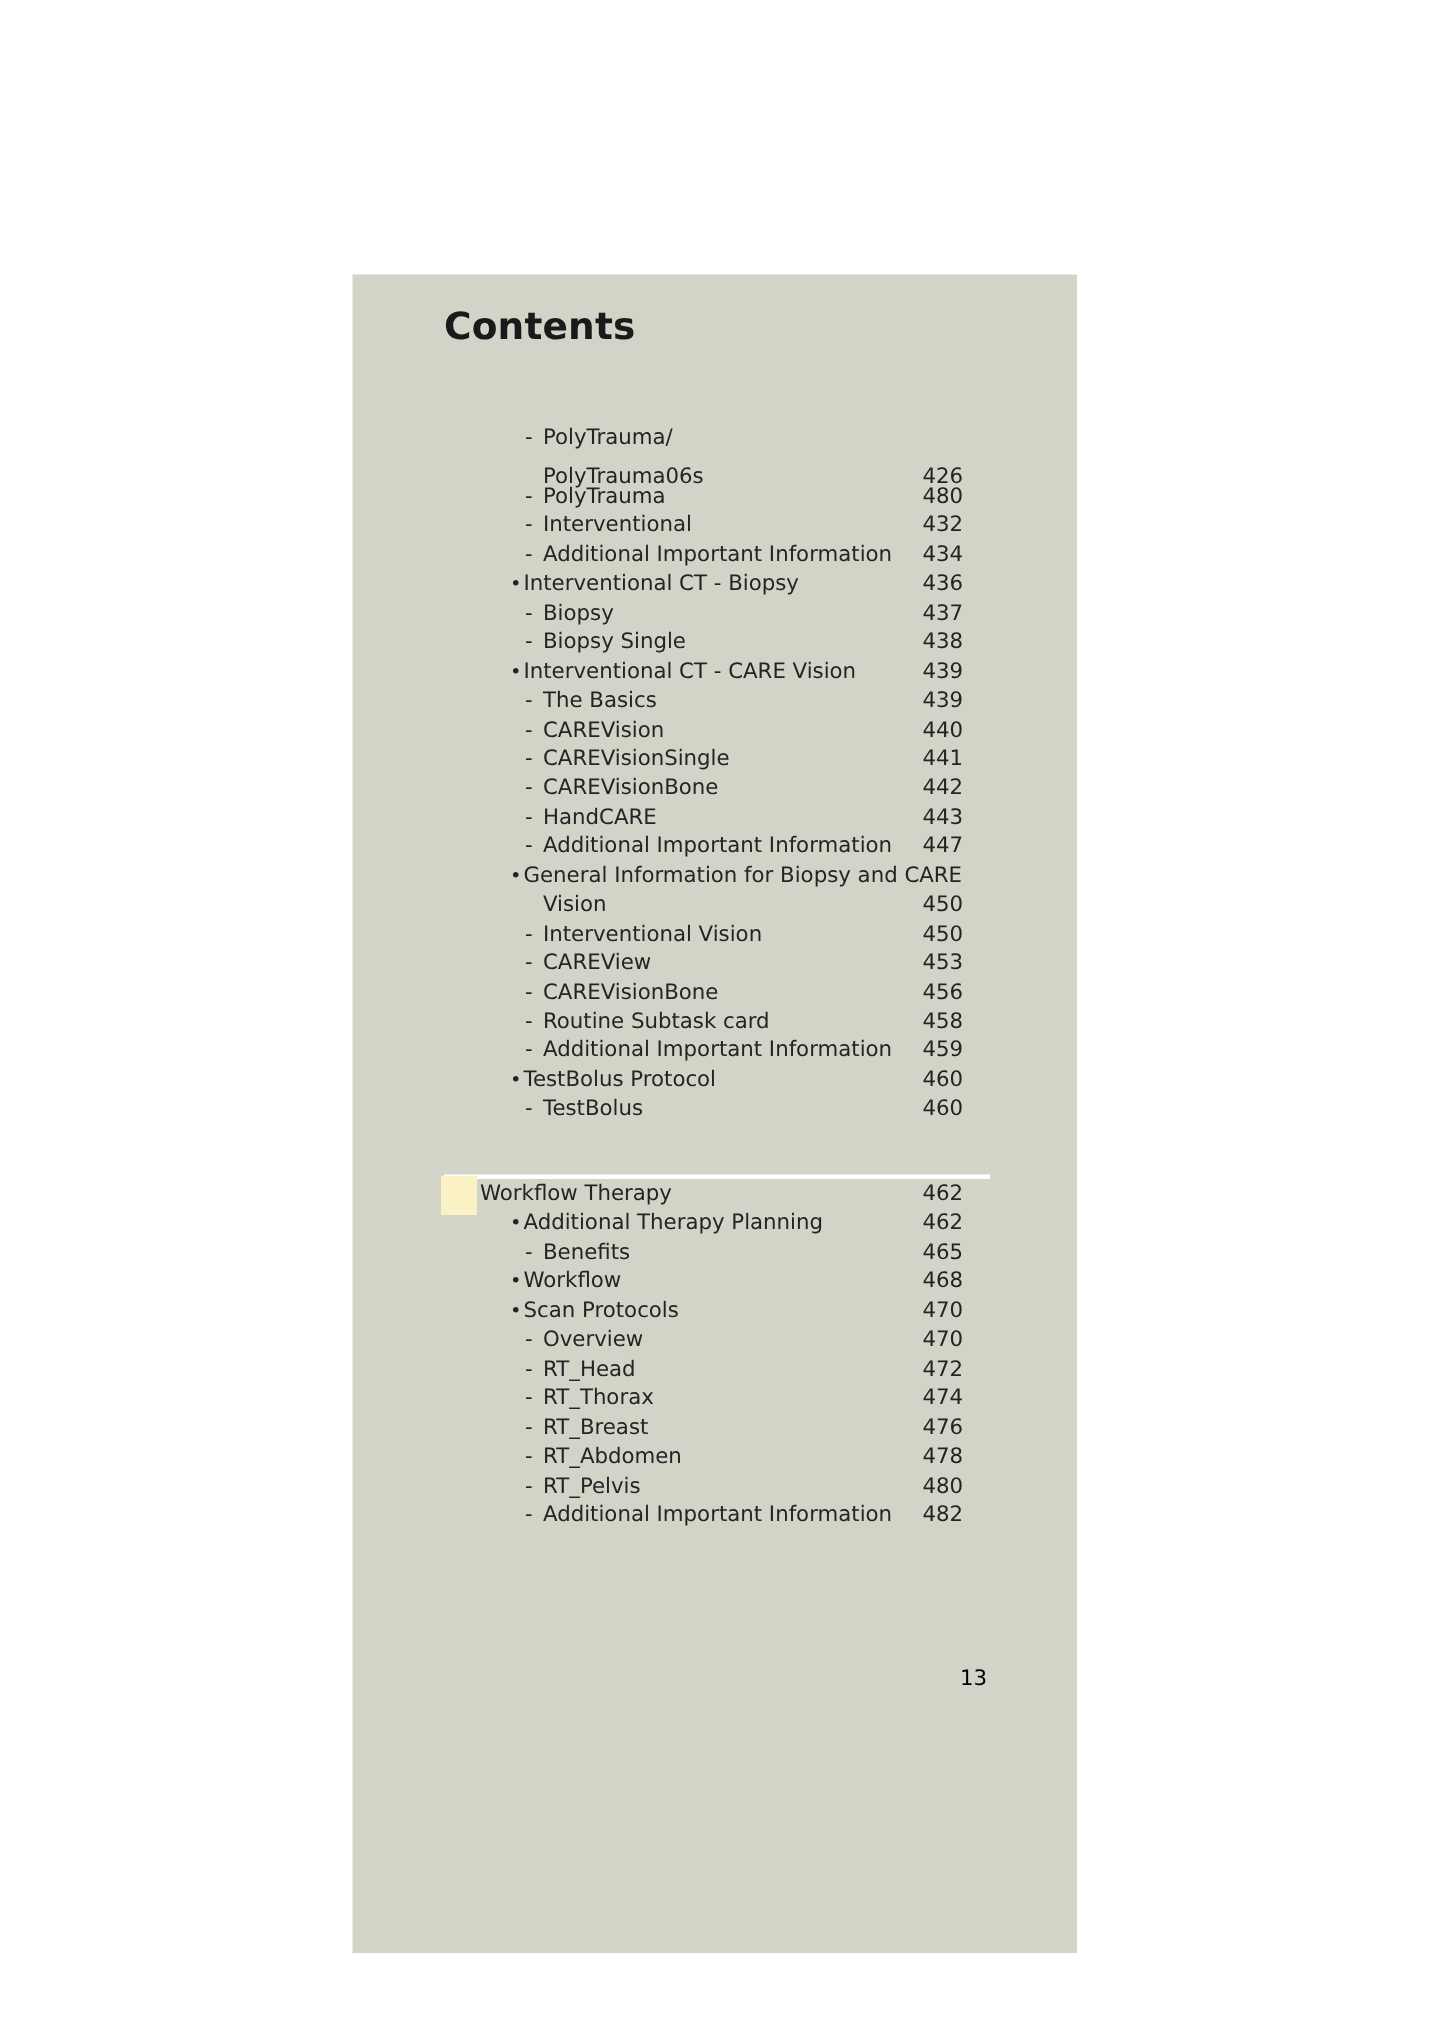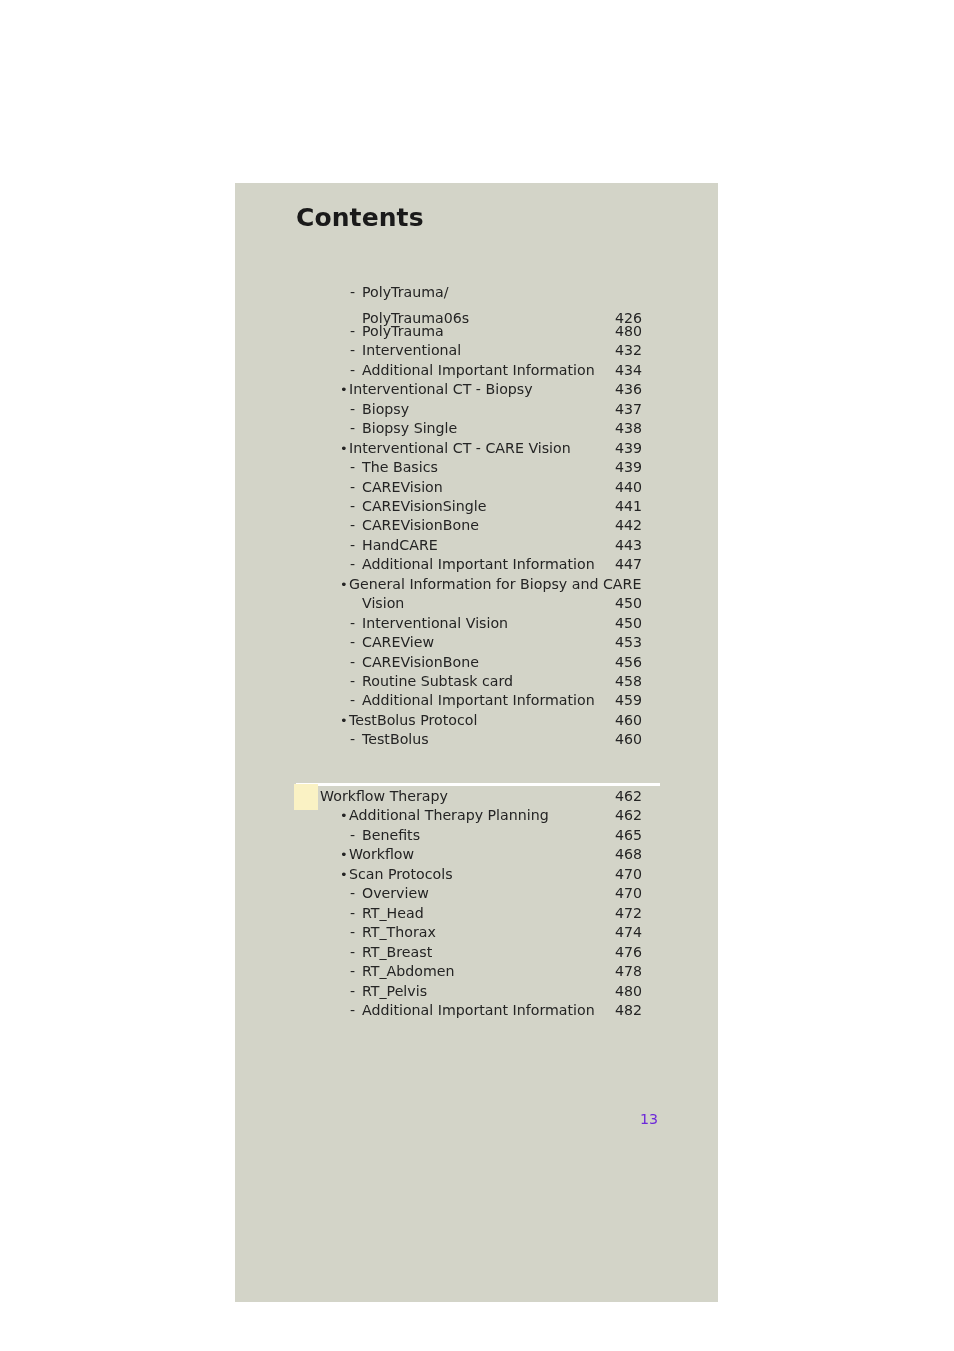--- a/index.html
+++ b/index.html
@@ -100,21 +100,21 @@
     height: 26px;
     background: #faf2c4;
   }
 
   
   #page-folio {
     position: absolute;
     left: 405px;
     top: 928px;
     font-size: 14.2px;
-    color: #6d28d9;
+    color: #000000;
   }
 </style>
 </head>
 <body>
 
 <div id="page-sheet">
 
   <div id="page-title">Contents</div>
 
   <div class="toc-block" id="toc-group-1">

